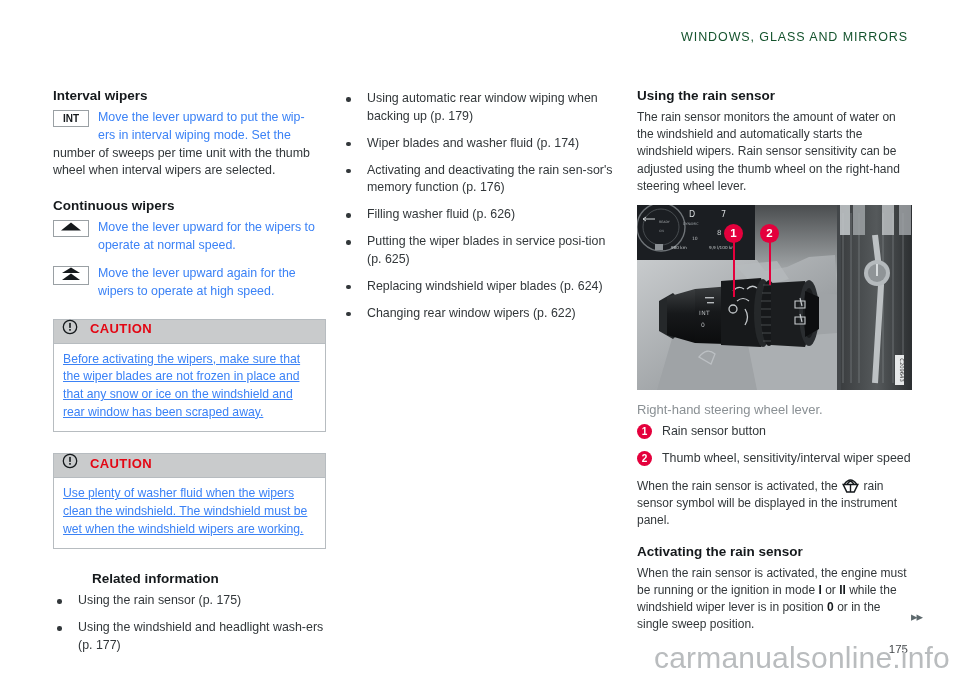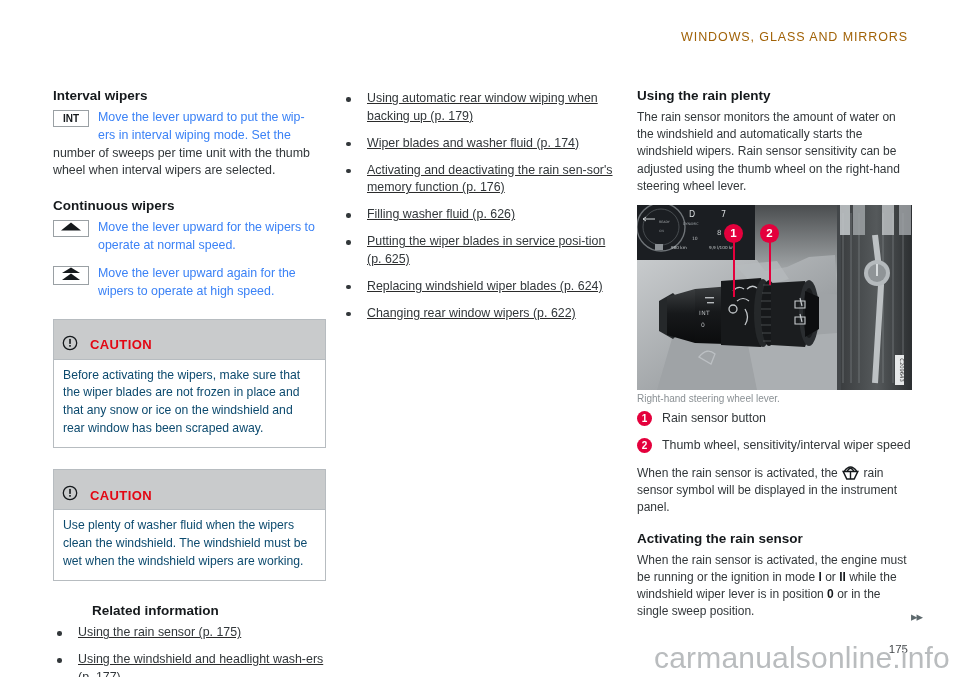--- a/index.html
+++ b/index.html
@@ -21,21 +21,21 @@
     inset: 0;
   }
 
   
   .running-head {
     position: absolute;
     top: 30px;
     right: 52px;
     font-size: 12.5px;
     letter-spacing: 0.9px;
-    color: #a16207;
+    color: #14532d;
     font-weight: 400;
     white-space: nowrap;
   }
 
   
   .col {
     position: absolute;
     top: 88px;
     width: 273px;
   }
@@ -92,46 +92,46 @@
 
   
   .caution {
     border: 1px solid #b7bcc0;
     margin-top: 14px;
     background: #ffffff;
   }
   .caution-head {
     background: #c9cbcc;
     border-bottom: 1px solid #b7bcc0;
-    padding: 16px 8px 5px 8px;
+    padding: 0 8px 5px 8px;
     display: flex;
     align-items: center;
     gap: 12px;
     height: 18px;
     box-sizing: content-box;
   }
   .caution-title {
     color: #e30613;
     font-weight: bold;
     font-size: 13px;
     letter-spacing: 0.4px;
   }
   .caution-body {
     padding: 7px 9px 10px 9px;
     font-size: 12.2px;
     line-height: 1.45;
-    color: #0c4a6e;
+    color: #3b82f6;
+    text-decoration: underline;
   }
 
   
   ul.bullets {
     list-style: none;
     margin: 2px 0 0 0;
     padding: 0;
-    text-decoration: underline;
   }
   ul.bullets li {
     position: relative;
     padding-left: 25px;
     margin-bottom: 9px;
     font-size: 12.4px;
     line-height: 1.44;
     color: #32373a;
   }
   ul.bullets li:before {
@@ -151,23 +151,23 @@
     width: 275px;
   }
   .figure-img {
     position: relative;
     width: 275px;
     height: 185px;
     overflow: hidden;
     background: #8d9194;
   }
   .figure-caption {
-    font-size: 10px;
+    font-size: 13px;
     color: #8a9094;
-    margin-top: 3px;
+    margin-top: 12px;
     margin-bottom: 6px;
   }
 
   
   .callout {
     position: absolute;
     width: 19px;
     height: 19px;
     border-radius: 50%;
     background: #e4003c;
@@ -326,21 +326,21 @@
       <li>Activating and deactivating the rain sen-sor's memory function (p. 176)</li>
       <li>Filling washer fluid (p. 626)</li>
       <li>Putting the wiper blades in service posi-tion (p. 625)</li>
       <li>Replacing windshield wiper blades (p. 624)</li>
       <li>Changing rear window wipers (p. 622)</li>
     </ul>
   </div>
 
   <div class="col col-3">
 
-    <h2 class="section">Using the rain plenty</h2>
+    <h2 class="section">Using the rain sensor</h2>
     <p class="body">The rain sensor monitors the amount of water on the windshield and automatically starts the windshield wipers. Rain sensor sensitivity can be adjusted using the thumb wheel on the right-hand steering wheel lever.</p>
 
     <div class="figure">
       <div class="figure-img">
 
         <svg width="275" height="185" viewBox="0 0 275 185" style="position:absolute;left:0;top:0;">
           <defs>
             <linearGradient id="bgGrad" x1="0" y1="0" x2="0" y2="1">
               <stop offset="0%" stop-color="#4a4d4f"></stop>
               <stop offset="38%" stop-color="#a9adaf"></stop>

